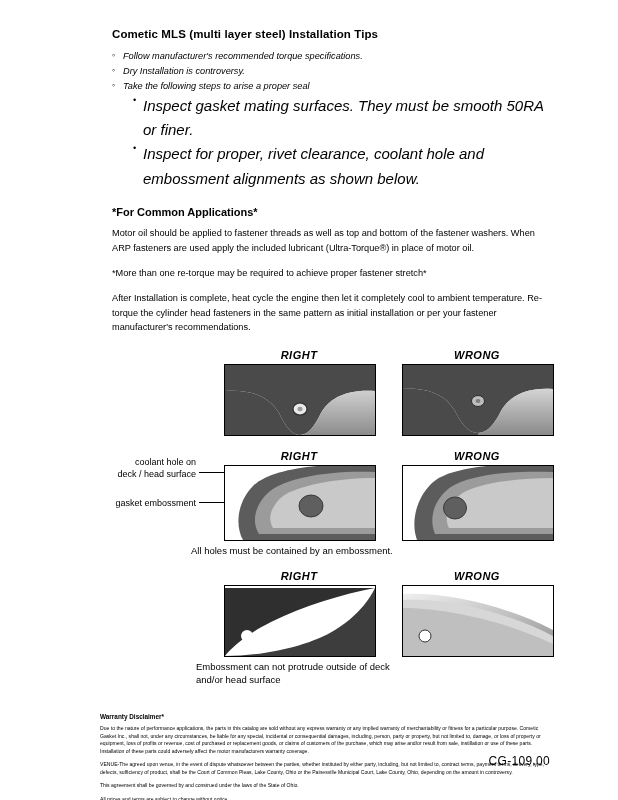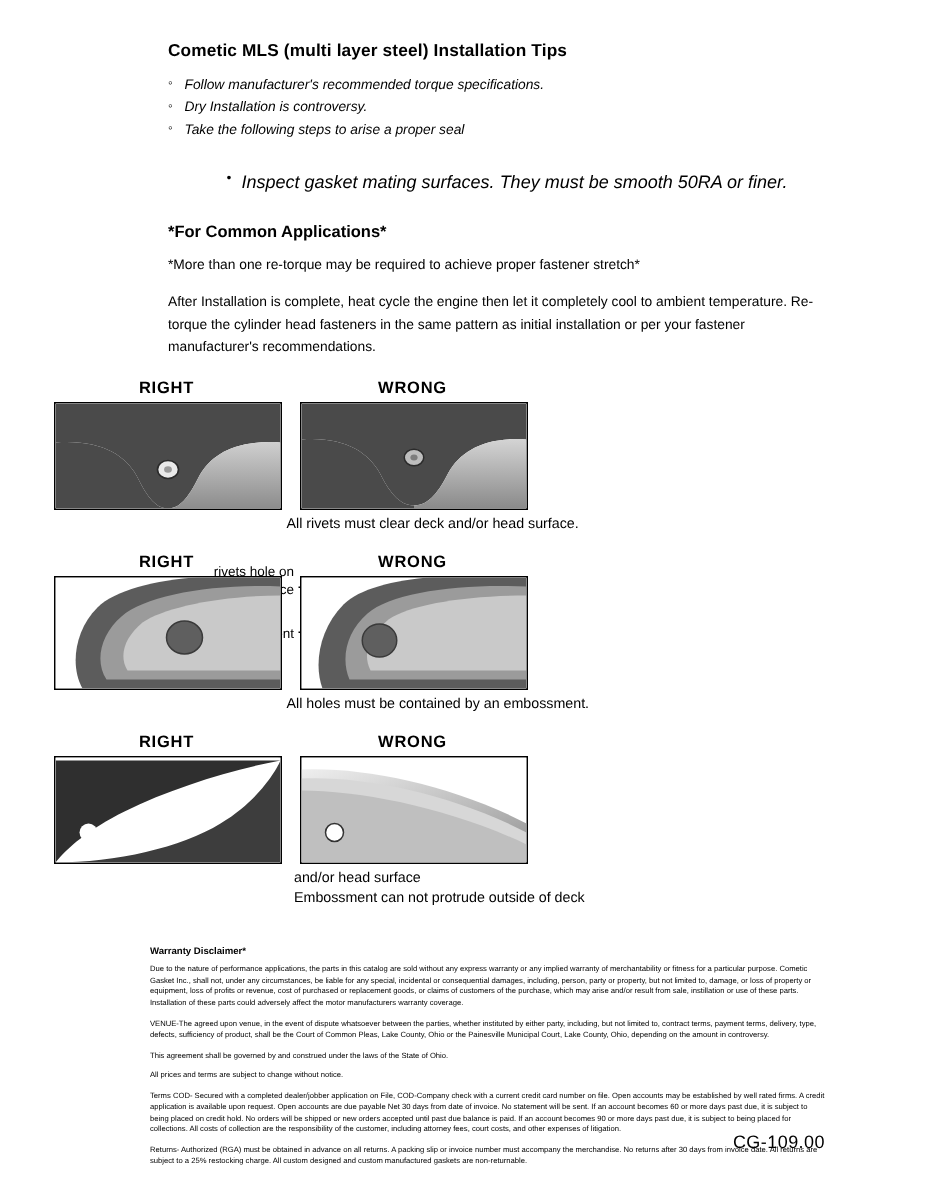--- a/index.html
+++ b/index.html
@@ -44,23 +44,23 @@
   }
   ul.bullets > li::before {
     content: "\25E6";
     position: absolute;
     left: 0;
     top: -1px;
     font-size: 9px;
   }
   ul.sub {
     list-style: none;
-    margin: 18px;
+    margin: 0;
     padding: 0 0 0 10px;
-    font-size: 12px;
+    font-size: 15px;
     line-height: 1.62;
   }
   ul.sub > li {
     position: relative;
     padding-left: 10px;
   }
   ul.sub > li::before {
     content: "\2022";
     position: absolute;
     left: 0;
@@ -80,22 +80,23 @@
     max-width: 470px;
   }
 
   
   .figures {
     margin: 14px 0 0 0;
     position: relative;
   }
   .fig-row {
     display: flex;
-    justify-content: flex-start;
-    gap: 14px;
+    justify-content: flex-end;
+    gap: 28px;
+    font-style: italic;
   }
   .fig {
     width: 150px;
   }
   .fig .cap {
     text-align: center;
     font-size: 11px;
     font-weight: bold;
     letter-spacing: 0.5px;
     margin-bottom: 3px;
@@ -172,25 +173,27 @@
 
   <h1 class="title">Cometic MLS (multi layer steel) Installation Tips</h1>
 
   <ul class="bullets">
     <li>Follow manufacturer's recommended torque specifications.</li>
     <li>Dry Installation is controversy.</li>
     <li>
       <span>Take the following steps to arise a proper seal</span>
       <ul class="sub">
         <li>Inspect gasket mating surfaces.  They must be smooth 50RA or finer.</li>
+        <li>Inspect for proper, rivet clearance, coolant hole and embossment alignments as shown below.</li>
       </ul>
     </li>
   </ul>
 
   <h2 class="subhead">*For Common Applications*</h2>
+  <p class="body">Motor oil should be applied to fastener threads as well as top and bottom of the fastener washers. When ARP fasteners are used apply the included lubricant (Ultra-Torque®) in place of motor oil.</p>
   <p class="body">*More than one re-torque may be required to achieve proper fastener stretch*</p>
   <p class="body">After Installation is complete, heat cycle the engine then let it completely cool to ambient temperature. Re-torque the cylinder head fasteners in the same pattern as initial installation or per your fastener manufacturer's recommendations.</p>
 
   <div class="figures">
 
     <div class="fig-row">
       <div class="fig">
         <div class="cap">RIGHT</div>
         <div class="box">
           <svg width="150" height="70" viewBox="0 0 150 70">
@@ -222,25 +225,24 @@
             <rect x="0" y="0" width="150" height="70" fill="#ffffff"></rect>
             <path d="M0,0 H150 V24 C122,22 106,32 98,46 C92,58 85,68 75,68 C65,68 58,58 52,46 C44,32 28,22 0,24 Z" fill="#4a4a4a"></path>
             <path d="M0,24 C28,22 44,32 52,46 C58,58 65,68 75,68 L75,70 L0,70 Z" fill="#4a4a4a"></path>
             <path d="M75,68 C85,68 92,58 98,46 C106,32 122,22 150,24 L150,70 L75,70 Z" fill="url(#g2)"></path>
             <ellipse cx="75" cy="36" rx="6.5" ry="5.5" fill="#bdbdbd" stroke="#2b2b2b" stroke-width="1"></ellipse>
             <ellipse cx="75" cy="36" rx="2.4" ry="2" fill="#7d7d7d"></ellipse>
           </svg>
         </div>
       </div>
     </div>
-    <div class="row-note left">All rivets must clear deck and/or head surface.</div>
 
     <div style="position:relative; margin-top:14px;">
       <div class="label-block" style="top:6px;">
-        <div>rivets hole on</div>
+        <div>coolant hole on</div>
         <div>deck / head surface</div>
       </div>
       <div class="leader" style="top:22px; left:163px; width:40px;"></div>
       <div class="leader" style="top:22px; left:202px; width:1px; height:22px;"></div>
 
       <div class="label-block" style="top:47px;">
         <div>gasket embossment</div>
       </div>
       <div class="leader" style="top:52px; left:163px; width:56px;"></div>
 
@@ -300,22 +302,22 @@
             <rect x="0" y="0" width="150" height="70" fill="#ffffff"></rect>
             <path d="M0,8 C40,6 100,18 150,44 L150,70 L0,70 Z" fill="url(#g3)"></path>
             <path d="M0,14 C40,12 100,24 150,50 L150,70 L0,70 Z" fill="#d7d7d7"></path>
             <path d="M0,22 C40,22 100,34 150,58 L150,70 L0,70 Z" fill="#bfbfbf"></path>
             <circle cx="22" cy="50" r="6" fill="#ffffff" stroke="#333" stroke-width="1"></circle>
           </svg>
         </div>
       </div>
     </div>
     <div class="row-note left2">
+      <div>Embossment can not protrude outside of deck</div>
       <div>and/or head surface</div>
-      <div>Embossment can not protrude outside of deck</div>
     </div>
 
   </div>
 
   <div class="warranty">
     <h3>Warranty Disclaimer*</h3>
     <p>Due to the nature of performance applications, the parts in this catalog are sold without any express warranty or any implied warranty of merchantability or fitness for a particular purpose.  Cometic Gasket Inc., shall not, under any circumstances, be liable for any special, incidental or consequential damages, including, person, party or property, but not limited to, damage, or loss of property or equipment, loss of profits or revenue, cost of purchased or replacement goods, or claims of customers of the purchase, which may arise and/or result from sale, instillation or use of these parts.  Installation of these parts could adversely affect the motor manufacturers warranty coverage.</p>
     <p>VENUE-The agreed upon venue, in the event of dispute whatsoever between the parties, whether instituted by either party, including, but not limited to, contract terms, payment terms, delivery, type, defects, sufficiency of product, shall be the Court of Common Pleas, Lake County, Ohio or the Painesville Municipal Court, Lake County, Ohio, depending on the amount in controversy.</p>
     <p>This agreement shall be governed by and construed under the laws of the State of Ohio.</p>
     <p>All prices and terms are subject to change without notice.</p>

